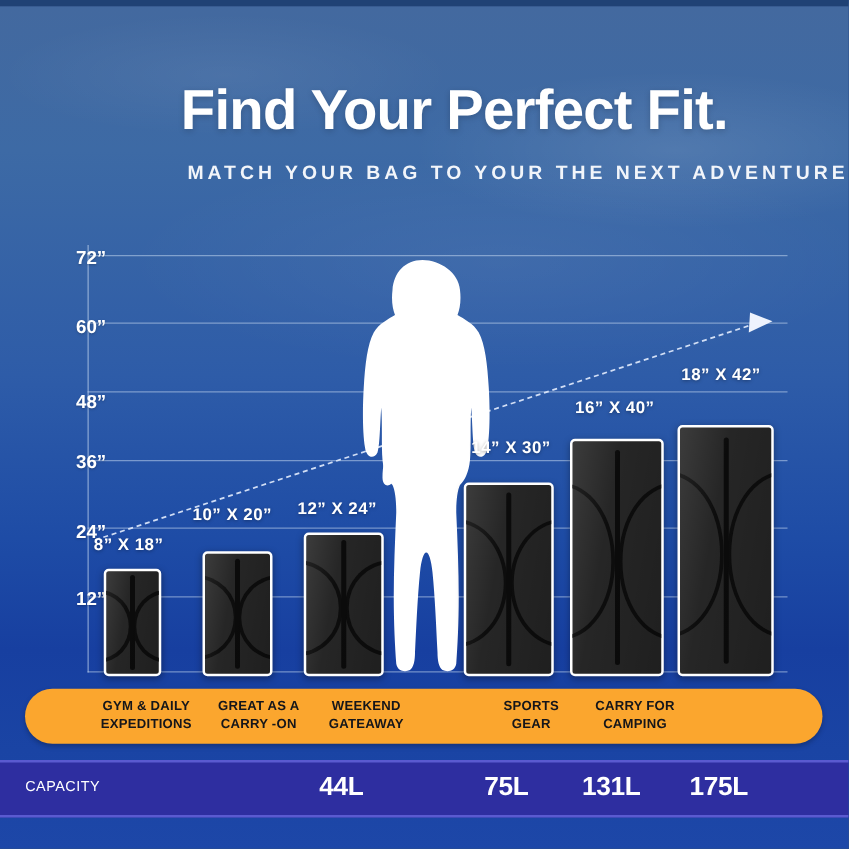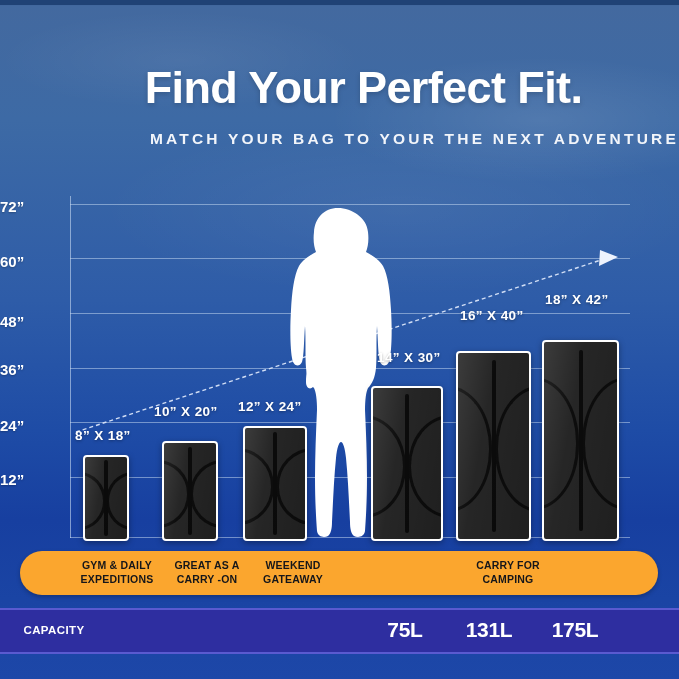--- a/index.html
+++ b/index.html
@@ -47,23 +47,24 @@
   .chart{position:absolute;left:0;top:0;width:679px;height:679px;}
   .gridline{
     position:absolute;left:70px;width:560px;height:1px;
     background:rgba(200,218,242,.52);
   }
   .yaxis{
     position:absolute;left:70px;top:196px;width:1px;height:342px;
     background:rgba(200,218,242,.60);
   }
   .ytick{
-    position:absolute;left:0;width:62px;text-align:left;
+    position:absolute;left:0;width:62px;text-align:right;
     font-size:15px;font-weight:bold;color:#ffffff;
     text-shadow:0 1px 2px rgba(0,0,0,.25);
+    padding-left:23px;
   }
 
   
   .trend{position:absolute;left:0;top:0;width:679px;height:679px;pointer-events:none;}
 
   
   .person{position:absolute;left:286px;top:206px;width:110px;height:333px;}
 
   
   .bag{
@@ -104,22 +105,22 @@
     line-height:14px;letter-spacing:.2px;
   }
 
   
   .capbar{
     position:absolute;left:0;top:608px;width:679px;height:42px;
     background:#2e2ea0;
     border-top:2px solid #5a5ad0;border-bottom:2px solid #5a5ad0;
   }
   .caplabel{
-    position:absolute;left:8px;top:14px;width:72px;text-align:center;
-    font-size:11.5px;font-weight:bold;color:#ffffff;letter-spacing:.4px;margin-left:10px;
+    position:absolute;left:8px;top:14px;width:72px;text-align:right;
+    font-size:11.5px;font-weight:normal;color:#ffffff;letter-spacing:.4px;
   }
   .capval{
     position:absolute;top:8px;text-align:center;
     font-size:21px;font-weight:bold;color:#ffffff;letter-spacing:-.3px;
   }
 </style>
 </head>
 <body>
 
 <div id="infographic">
@@ -206,21 +207,21 @@
       <div class="sheen"></div>
     </div>
     <div class="dimlabel" style="left:377px;top:350px">14” X 30”</div>
 
     <div class="bag" style="left:456px;top:351px;width:71px;height:186px;">
       <div class="arcL"></div>
       <div class="arcR"></div>
       <div class="seam"></div>
       <div class="sheen"></div>
     </div>
-    <div class="dimlabel" style="left:460px;top:308px">16” X 40”</div>
+    <div class="dimlabel" style="left:460px;top:318px">16” X 40”</div>
 
     <div class="bag" style="left:542px;top:340px;width:73px;height:197px;">
       <div class="arcL"></div>
       <div class="arcR"></div>
       <div class="seam"></div>
       <div class="sheen"></div>
     </div>
     <div class="dimlabel" style="left:545px;top:292px">18” X 42”</div>
   </div>
 
@@ -230,26 +231,31 @@
       <div>EXPEDITIONS</div>
     </div>
     <div class="usecell" style="left:128px;width:118px;">
       <div>GREAT AS A</div>
       <div>CARRY -ON</div>
     </div>
     <div class="usecell" style="left:214px;width:118px;">
       <div>WEEKEND</div>
       <div>GATEAWAY</div>
     </div>
+    <div class="usecell" style="left:346px;width:118px;">
+      <div>SPORTS</div>
+      <div>GEAR</div>
+    </div>
     <div class="usecell" style="left:429px;width:118px;">
       <div>CARRY FOR</div>
       <div>CAMPING</div>
     </div>
   </div>
 
   <div class="capbar">
     <div class="caplabel">CAPACITY</div>
+    <div class="capval" style="left:233px;width:80px;">44L</div>
     <div class="capval" style="left:365px;width:80px;">75L</div>
     <div class="capval" style="left:449px;width:80px;">131L</div>
     <div class="capval" style="left:535px;width:80px;">175L</div>
   </div>
 
 </div>
 
 </body></html>

